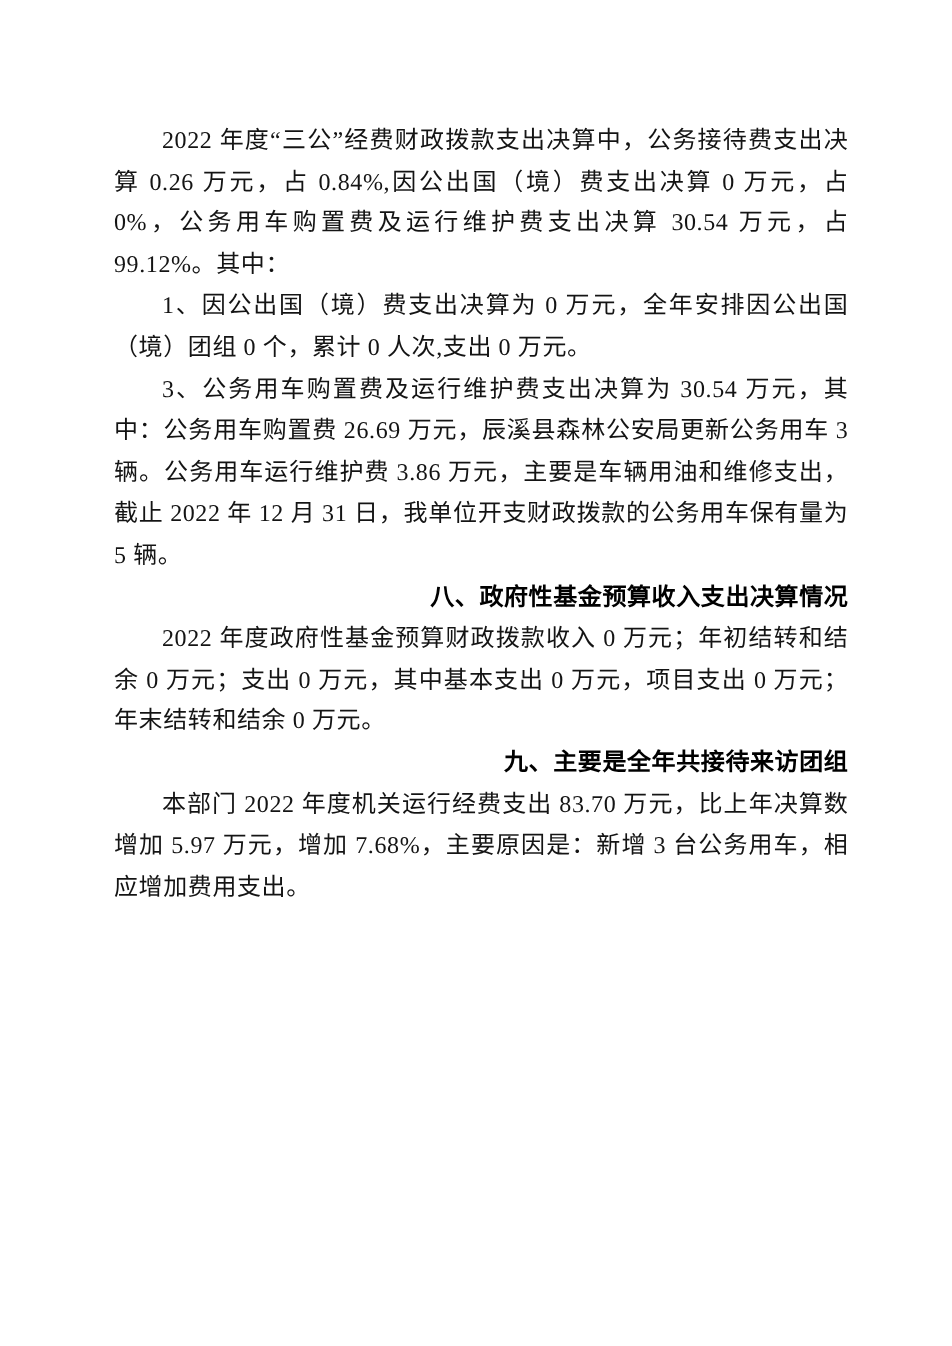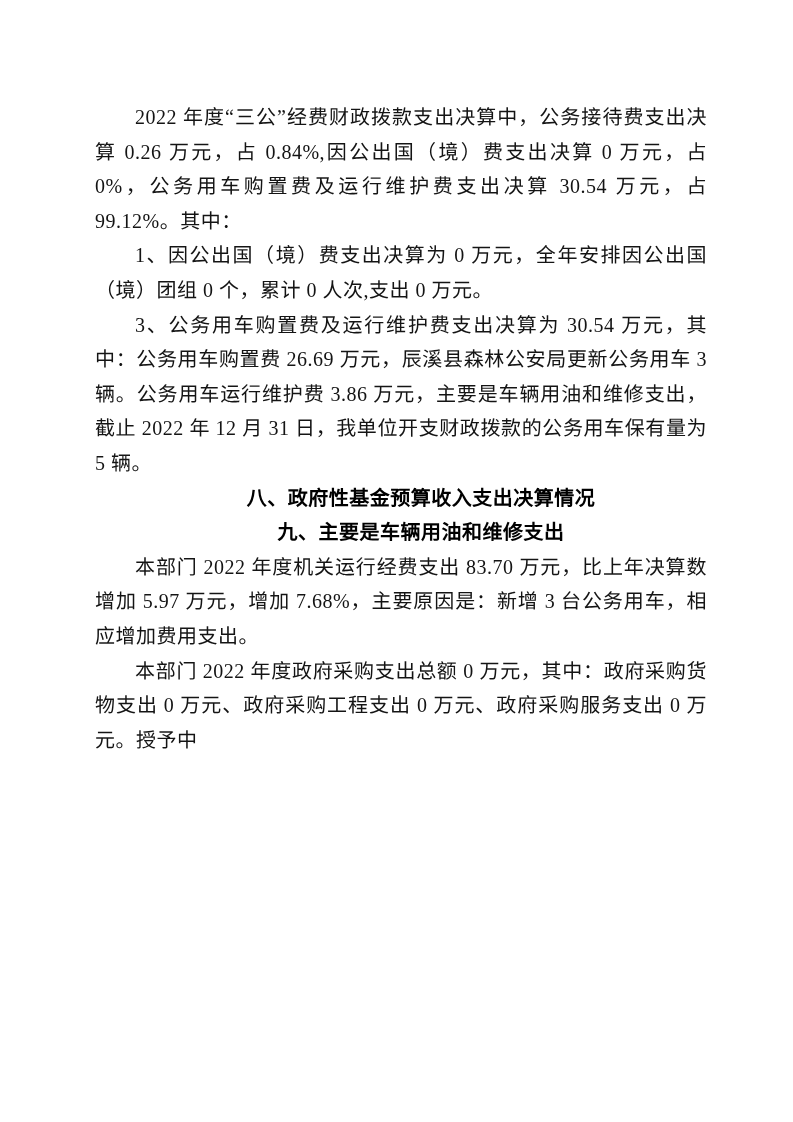--- a/index.html
+++ b/index.html
@@ -28,35 +28,35 @@
     text-justify: inter-character;
     font-family: "Liberation Serif", "DejaVu Serif", serif;
     font-size: 20px;
     line-height: 34.6px;
     letter-spacing: 0.5px;
     color: #141414;
   }
   .heading {
     margin: 0;
     text-indent: 2em;
-    text-align: center;
+    text-align: right;
     font-family: "Liberation Sans", "DejaVu Sans", sans-serif;
     font-weight: bold;
     font-size: 20px;
     line-height: 34.6px;
     letter-spacing: 0.5px;
     color: #000000;
   }
 </style>
 </head>
 <body>
 
 <div class="page">
   <div class="content" id="document-content">
       <p class="para">2022 年度“三公”经费财政拨款支出决算中，公务接待费支出决算 0.26 万元，占 0.84%,因公出国（境）费支出决算 0 万元，占 0%，公务用车购置费及运行维护费支出决算 30.54 万元，占 99.12%。其中：</p>
       <p class="para">1、因公出国（境）费支出决算为 0 万元，全年安排因公出国（境）团组 0 个，累计 0 人次,支出 0 万元。</p>
       <p class="para">3、公务用车购置费及运行维护费支出决算为 30.54 万元，其中：公务用车购置费 26.69 万元，辰溪县森林公安局更新公务用车 3 辆。公务用车运行维护费 3.86 万元，主要是车辆用油和维修支出，截止 2022 年 12 月 31 日，我单位开支财政拨款的公务用车保有量为 5 辆。</p>
       <h2 class="heading">八、政府性基金预算收入支出决算情况</h2>
-      <h2 class="heading">九、主要是车辆用油和维修支出</h2>
+      <p class="para">2022 年度政府性基金预算财政拨款收入 0 万元；年初结转和结余 0 万元；支出 0 万元，其中基本支出 0 万元，项目支出 0 万元；年末结转和结余 0 万元。</p>
+      <h2 class="heading">九、主要是全年共接待来访团组</h2>
       <p class="para">本部门 2022 年度机关运行经费支出 83.70 万元，比上年决算数增加 5.97 万元，增加 7.68%，主要原因是：新增 3 台公务用车，相应增加费用支出。</p>
-      <p class="para">本部门 2022 年度政府采购支出总额 0 万元，其中：政府采购货物支出 0 万元、政府采购工程支出 0 万元、政府采购服务支出 0 万元。授予中</p>
     </div>
 </div>
 
 </body></html>

